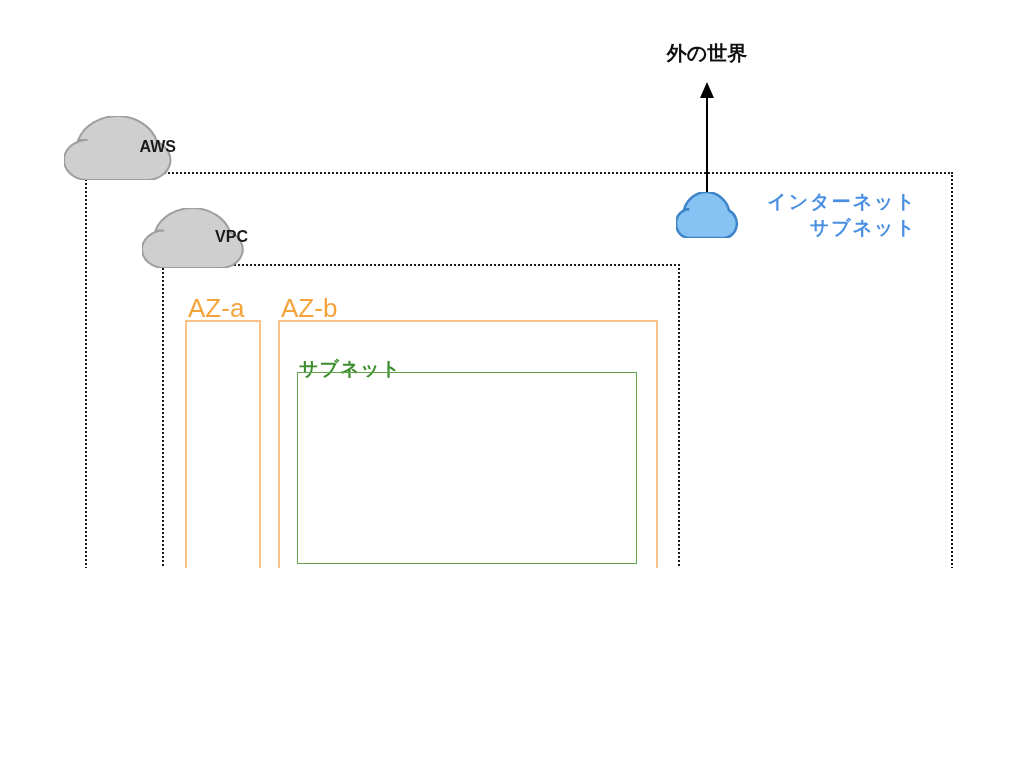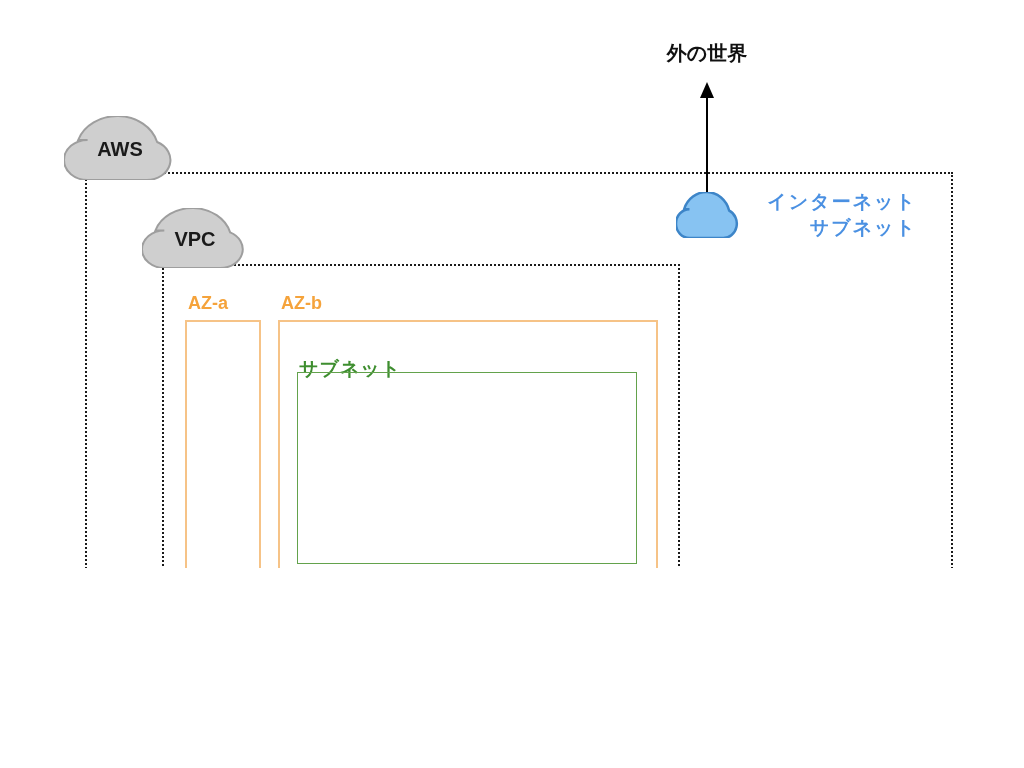--- a/index.html
+++ b/index.html
@@ -26,38 +26,38 @@
   .subnet-box-1 { left: 297px; top: 372px; width: 340px; height: 192px; }
   .subnet-box-2 { left: 297px; top: 584px; width: 340px; height: 76px; }
 
   
   .cloud-wrap { pointer-events: none; }
   .cloud path { vector-effect: non-scaling-stroke; }
   .cloud.gray path { fill: var(--gray-cloud-fill); stroke: var(--gray-cloud-stroke); stroke-width: 2; }
   .cloud.blue path { fill: var(--blue-cloud-fill); stroke: var(--blue-cloud-stroke); stroke-width: 2.5; }
   .cloud-label {
     position: absolute; left: 0; right: 0; top: 22px;
-    text-align: center; font-size: 20px; font-weight: bold; color: #1a1a1a;
+    text-align: right; font-size: 16px; font-weight: bold; color: #1a1a1a;
   }
 
   .aws-cloud { left: 64px;  top: 116px; width: 112px; height: 64px; }
   .vpc-cloud { left: 142px; top: 208px; width: 106px; height: 60px; }
   .igw-cloud { left: 676px; top: 192px; width: 64px;  height: 46px; }
 
   
   .outside-world {
     left: 645px; top: 40px; width: 124px;
     text-align: center; font-size: 20px; font-weight: bold; color: #111111;
   }
   .igw-label {
     left: 742px; top: 189px; width: 175px;
     text-align: right; font-size: 19px; font-weight: bold;
     letter-spacing: 2px; line-height: 26px; color: var(--blue);
   }
-  .az-label { font-size: 18px; font-weight: bold; color: var(--orange); }
+  .az-label { font-size: 26px; font-weight: normal; color: var(--orange); }
   .az-a-label { left: 188px; top: 293px; }
   .az-b-label { left: 281px; top: 293px; }
   .subnet-label {
     left: 299px; top: 344px;
     font-size: 19px; font-weight: bold; letter-spacing: 1px; color: var(--green); margin-top: 12px;
   }
 </style>
 </head>
 <body>
 

